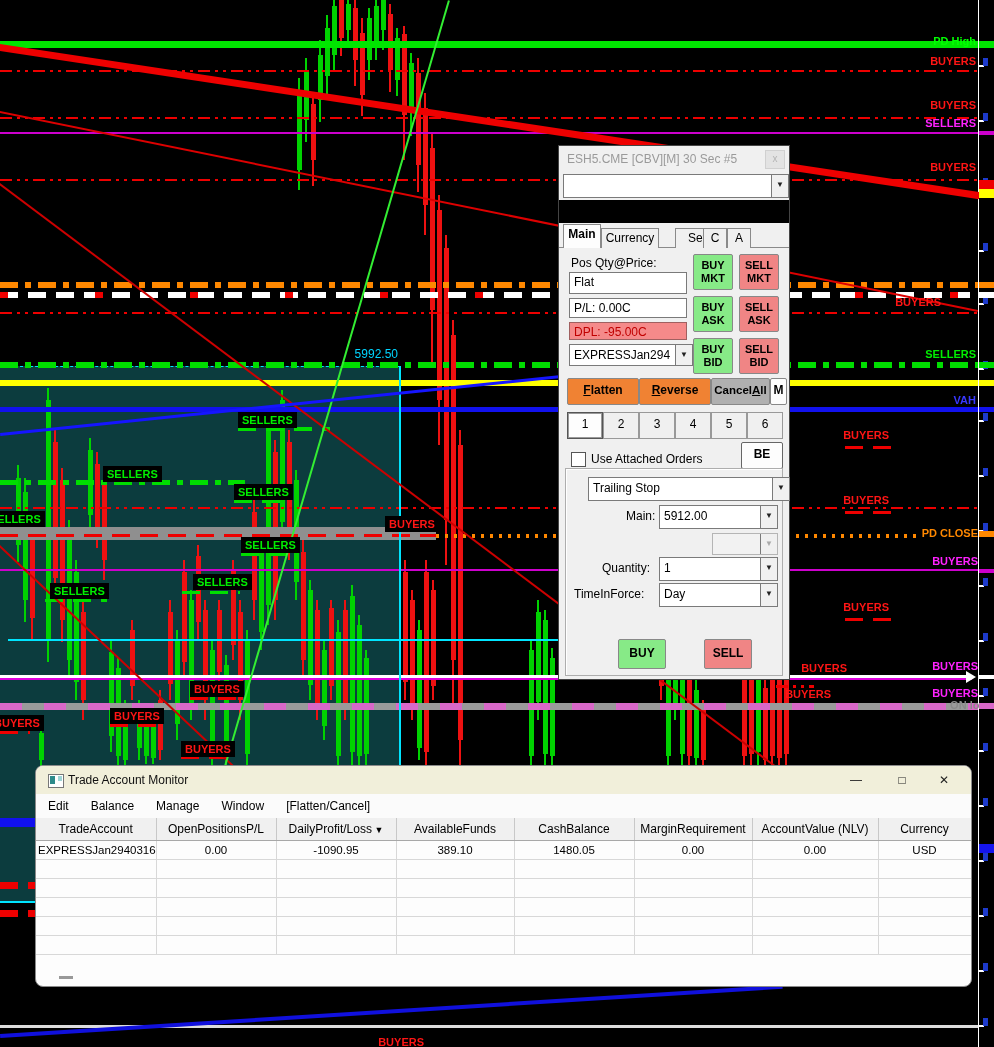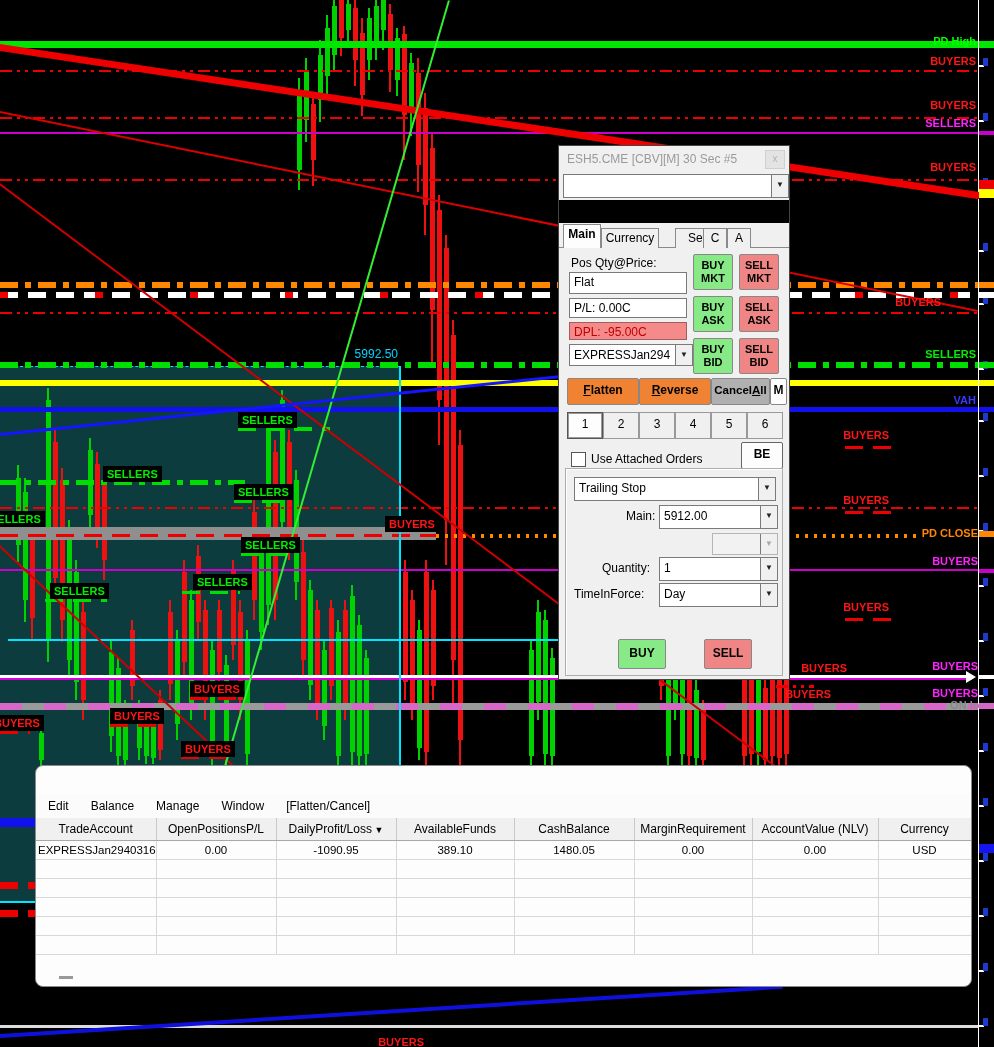--- a/index.html
+++ b/index.html
@@ -454,21 +454,21 @@
       <div class="qtybtn" style="left: 116px; top: 266px;">4</div>
       <div class="qtybtn" style="left: 152px; top: 266px;">5</div>
       <div class="qtybtn" style="left: 188px; top: 266px;">6</div>
       <div id="qtyrow"></div>
 
     <div class="abs" style="left:12px;top:306px;width:13px;height:13px;background:#fff;border:1px solid #555;"></div>
     <div class="fldlabel" style="left:32px;top:306px;">Use Attached Orders</div>
     <div class="actbtn" style="left:182px;top:296px;width:40px;background:#fdfdfd;border-color:#666;">BE</div>
 
     <div id="groupbox">
-      <div class="combo" style="left:8px;top:8px;width:196px;height:22px;">
+      <div class="combo" style="left:22px;top:8px;width:196px;height:22px;">
         <span>Trailing Stop</span>
         <span class="arrow">▼</span>
       </div>
       <div class="fldlabel" style="left:60px;top:40px;">Main:</div>
       <div class="combo" style="left:93px;top:36px;width:113px;height:22px;">
         <span>5912.00</span>
         <span class="arrow">▼</span>
       </div>
       <div class="combo disabled" style="left:146px;top:64px;width:60px;height:20px;">
         <span class="arrow" style="color:#aaa;">▼</span>
@@ -482,20 +482,30 @@
       <div class="combo" style="left:93px;top:114px;width:113px;height:22px;">
         <span>Day</span>
         <span class="arrow">▼</span>
       </div>
       <div class="bigbtn" style="left:52px;top:170px;background:#87ea87;">BUY</div>
       <div class="bigbtn" style="left:138px;top:170px;background:#f08585;">SELL</div>
     </div>
   </div>
 
   <div id="tam">
+    <div class="titlebar">
+      <div class="appicon">
+          <i></i>
+          <b></b>
+        </div>
+      <span class="title">Trade Account Monitor</span>
+      <div class="winbtn" style="right:98px;">—</div>
+      <div class="winbtn" style="right:52px;">□</div>
+      <div class="winbtn" style="right:10px;">✕</div>
+    </div>
     <div class="menubar">
         <span>Edit</span>
         <span>Balance</span>
         <span>Manage</span>
         <span>Window</span>
         <span>[Flatten/Cancel]</span>
       </div>
     <table>
       <colgroup>
           <col style="width: 120px;">

